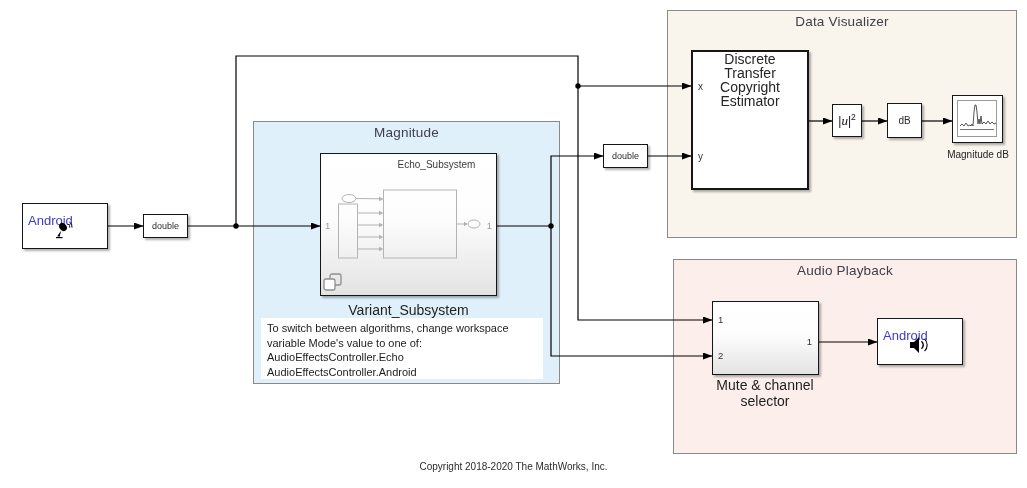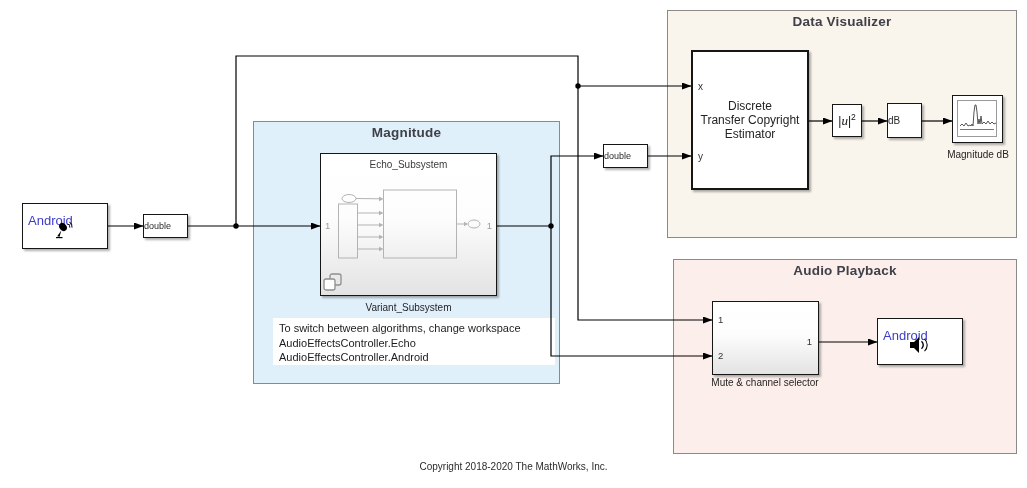--- a/index.html
+++ b/index.html
@@ -2,35 +2,35 @@
 <html><head>
 <meta charset="utf-8">
 <style>
   html,body{margin:0;padding:0;background:#fff;}
   .canvas{
     position:relative;width:1027px;height:488px;background:#ffffff;overflow:hidden;
     font-family:"Liberation Sans", sans-serif;color:#1c1c1c;
   }
   
   .area{position:absolute;border:1px solid var(--area-border,#8a8a8a);box-sizing:border-box;}
-  .area-title{text-align:center;font-weight:bold;font-size:13.5px;padding-top:3px;color:#3f4049;letter-spacing:.2px;}
+  .area-title{text-align:center;font-weight:normal;font-size:13.5px;padding-top:3px;color:#3f4049;letter-spacing:.2px;}
   
   .block{position:absolute;box-sizing:border-box;background:#fff;border:1.4px solid #161616;
          box-shadow:2px 2px 2px rgba(60,60,60,.4);}
   .thin{border-width:1px;}
-  .grad{background:linear-gradient(to bottom,#ffffff 0%,#fdfdfd 45%,#e3e3e3 100%);}
+  .grad{background:linear-gradient(to bottom,#ffffff 0%,#fdfdfd 45%,#e3e3e3 100%);padding-left:28px;}
   .io-block .dev-label{font-size:13px;color:var(--android-blue,#3b3bcc);margin:9px 0 0 5px;}
   .io-block .dev-icon{position:absolute;left:50%;top:58%;transform:translate(-50%,-50%);}
-  .conv{display:flex;align-items:center;justify-content:flex-start;font-size:9px;color:#2a2a2a;}
+  .conv{display:flex;align-items:center;justify-content:center;font-size:9px;color:#2a2a2a;}
   .blk-title{position:absolute;width:100%;text-align:center;top:5px;font-size:10px;color:#3c3c3c;}
-  .caption{position:absolute;font-size:10px;color:#1f1f1f;text-align:center;}
+  .caption{position:absolute;font-size:14px;color:#1f1f1f;text-align:center;}
   .portlbl{position:absolute;font-size:9.5px;color:#9e9e9e;}
   .portdk{position:absolute;font-size:9.5px;color:#333;}
-  .dtf-text{display:flex;height:100%;align-items:center;justify-content:center;text-align:center;
-            font-size:12px;line-height:14px;color:#242424;}
+  .dtf-text{display:flex;height:100%;justify-content:center;text-align:center;
+            font-size:14px;line-height:14px;color:#242424;}
   .math{display:flex;align-items:center;justify-content:center;height:100%;font-size:12px;color:#111;}
   .math i{font-family:"Liberation Serif",serif;font-style:italic;font-size:13px;}
   .math sup{font-size:8.5px;margin-top:-8px;}
   .scope-inner{position:absolute;left:4px;top:4px;}
   .annotation{position:absolute;background:#ffffff;font-size:11px;line-height:14.5px;color:#1d1d1d;
               padding:3px 6px;box-sizing:border-box;}
   .copyright{position:absolute;left:0;top:461px;width:100%;text-align:center;font-size:10px;color:#2b2b2b;}
   svg{display:block;}
   .wires{position:absolute;left:0;top:0;pointer-events:none;}
   .wires polyline{pointer-events:auto;}
@@ -90,22 +90,23 @@
         <polygon points="143,67.8 147,70 143,72.2" fill="#b3b3b3" stroke="none"></polygon>
       <ellipse cx="153" cy="70" rx="6" ry="4"></ellipse>
     </svg>
     <svg width="22" height="22" viewBox="0 0 22 22" style="position:absolute;left:1px;bottom:1px">
       <rect x="8" y="2" width="11" height="11" rx="2" fill="none" stroke="#8f8f8f" stroke-width="1.3"></rect>
       <rect x="2" y="7" width="11" height="11" rx="2" fill="#fdfdfd" stroke="#8f8f8f" stroke-width="1.3"></rect>
     </svg>
   </div>
   <div class="caption" style="left:320px;top:302px;width:177px">Variant_Subsystem</div>
 
-  <div class="annotation" style="left:273px;top:318px;width:282px;height:47px">
+  <div class="annotation" style="left:261px;top:318px;width:282px;height:61px">
     <div>To switch between algorithms, change workspace</div>
+    <div>variable Mode's value to one of:</div>
     <div>AudioEffectsController.Echo</div>
     <div>AudioEffectsController.Android</div>
   </div>
 
   <div class="block thin conv" style="left:603px;top:144px;width:45px;height:24px">
     <span>double</span>
   </div>
 
   <div class="block" style="left:691px;top:50px;width:118px;height:140px;border-width:2.5px">
     <span class="portdk" style="left:5px;top:29px;font-size:10px">x</span>

